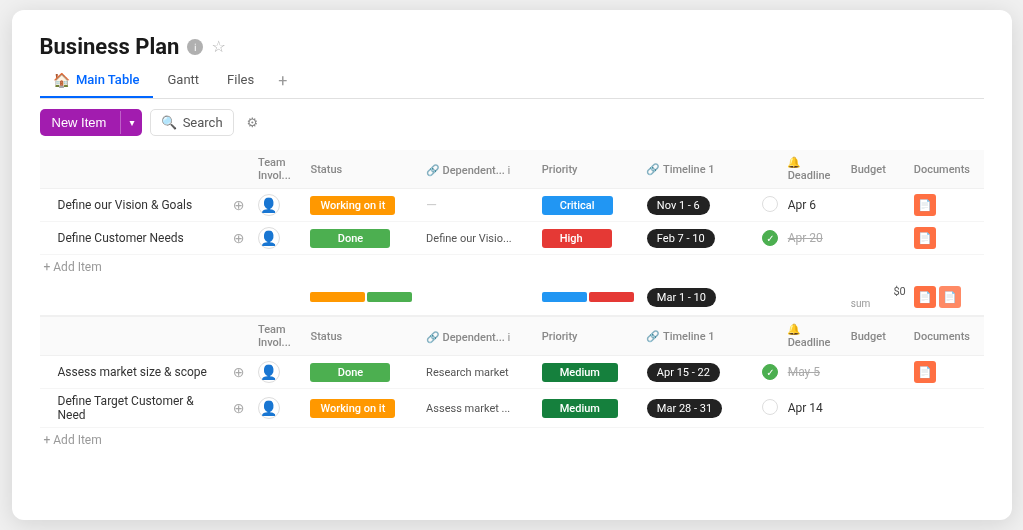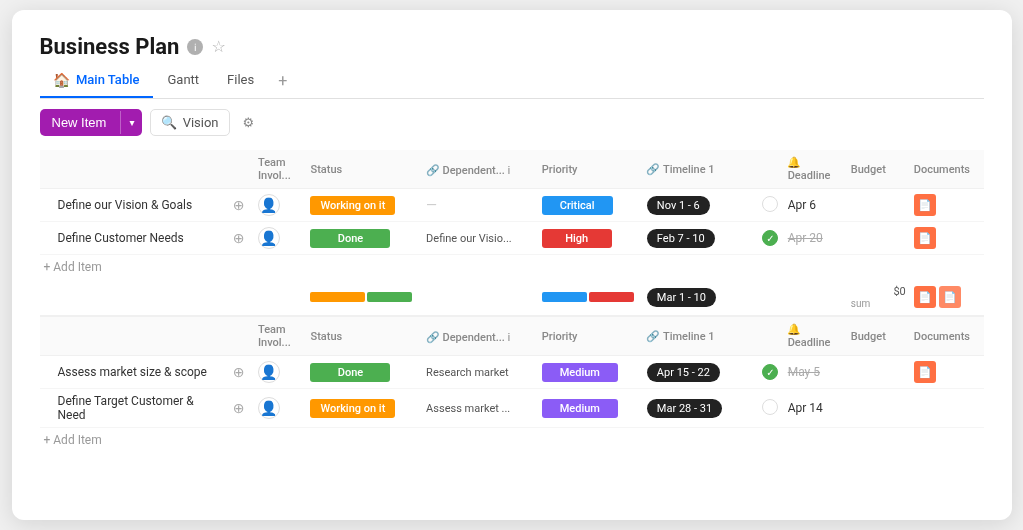--- a/index.html
+++ b/index.html
@@ -173,25 +173,25 @@
 
     
     .priority-badge {
       display: inline-block;
       padding: 3px 18px;
       border-radius: 3px;
       color: #fff;
       font-size: 11px;
       font-weight: 500;
       min-width: 70px;
-      text-align: center;
+      text-align: left;
     }
     .priority-critical { background: #2196f3; }
     .priority-high { background: #e53935; }
-    .priority-medium { background: #8b5cf6; }
+    .priority-medium { background: #15803d; }
 
     
     .timeline-badge {
       background: #222;
       color: #fff;
       border-radius: 12px;
       padding: 3px 10px;
       font-size: 11px;
       display: inline-block;
       white-space: nowrap;
@@ -262,21 +262,21 @@
     <div class="tab-plus">+</div>
   </div>
 
   <div class="toolbar-row">
     <button class="new-item-btn">
       <span class="new-item-label">New Item</span>
       <span class="new-item-chevron">▾</span>
     </button>
     <div class="search-btn">
       <span class="search-icon">🔍</span>
-      <span>Vision</span>
+      <span>Search</span>
     </div>
     <span class="filter-icon">⚙</span>
   </div>
 
   <table class="board-table">
 
     <tbody>
       <tr class="col-headers-row">
         <td class="c-name"></td>
         <td class="c-add"></td>

